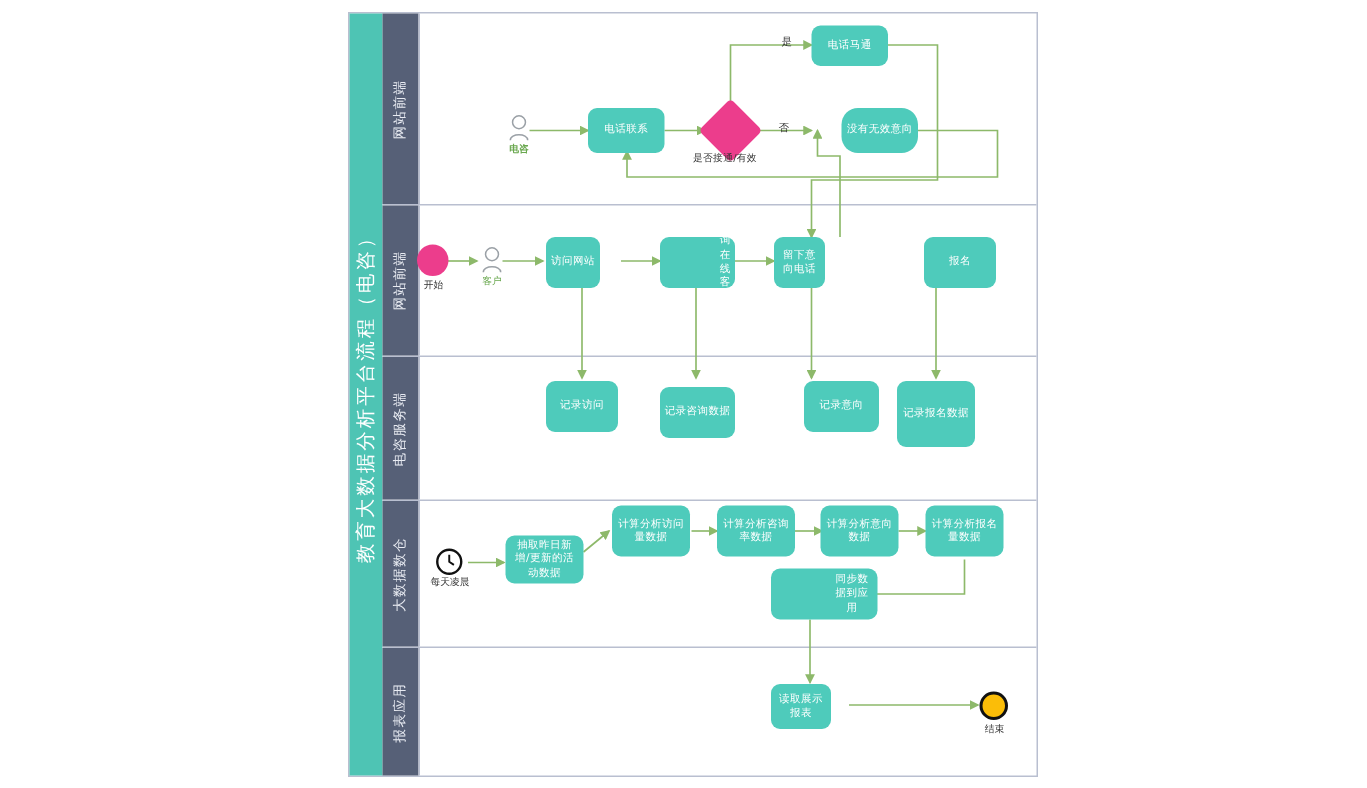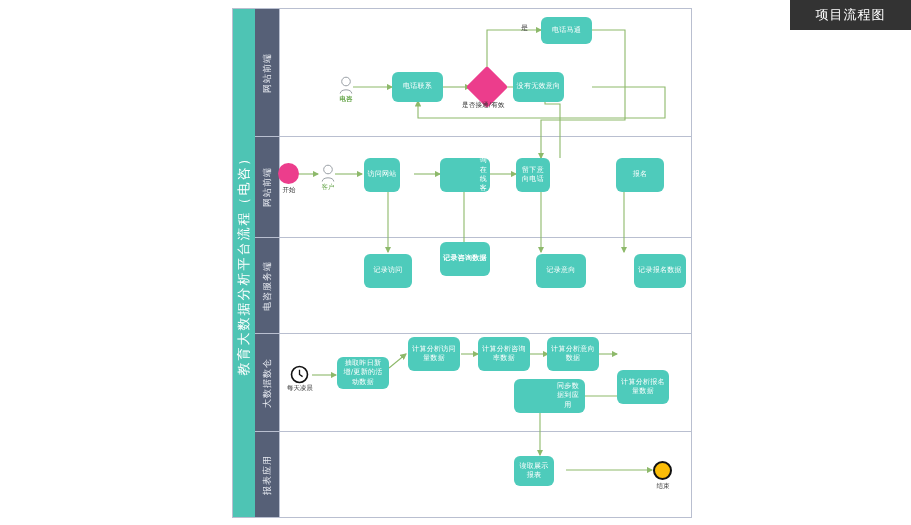--- a/index.html
+++ b/index.html
@@ -187,21 +187,20 @@
     position: absolute;
     width: 19px;
     height: 19px;
   }
 </style>
 </head>
 <body>
 
 <div id="stage">
 
-  <div id="badge">项目流程图</div>
 
   <div id="pool">
 
     <div id="pool-title">
       <span class="vtext">教育大数据分析平台流程（电咨）</span>
     </div>
 
     <div id="lanes">
 
       <div class="lane" style="top:0px;height:128px;">
@@ -294,55 +293,55 @@
 
   <div class="task" style="left:392px;top:72px;width:51px;height:30px;">电话联系</div>
 
   <div class="gateway" style="left:472px;top:72px;"></div>
   <div class="gw-label" style="left:462px;top:101px;">是否接通/有效</div>
 
   <div class="edge-label" style="left:521px;top:23px;">是</div>
   <div class="edge-label" style="left:519px;top:80px;">否</div>
 
   <div class="task" style="left:541px;top:17px;width:51px;height:27px;">电话马通</div>
-  <div class="task" style="left:513px;top:72px;width:51px;height:30px;">没有无效意向</div>
+  <div class="task" style="left:561px;top:72px;width:51px;height:30px;border-radius:11px;">没有无效意向</div>
 
   <div class="start-ev" style="left:278px;top:163px;"></div>
   <div class="node-caption" style="left:273px;top:186px;width:32px;">开始</div>
 
   <div class="actor" style="left:320px;top:164px;">
     <svg width="16" height="22" viewBox="0 0 16 22">
       <circle cx="8" cy="5.5" r="4.3" fill="none" stroke="#9aa0a6" stroke-width="1"></circle>
       <path d="M2.2,17.5 C2.2,12.6 13.8,12.6 13.8,17.5" fill="none" stroke="#9aa0a6" stroke-width="1"></path>
     </svg>
   </div>
   <div class="node-caption green" style="left:316px;top:184px;width:24px;line-height:1.15;">客户</div>
 
   <div class="task" style="left:364px;top:158px;width:36px;height:34px;">访问网站</div>
   <div class="task" style="left:440px;top:158px;width:50px;height:34px;padding-left:40px;">咨询在线客服</div>
   <div class="task" style="left:516px;top:158px;width:34px;height:34px;">留下意向电话</div>
   <div class="task" style="left:600px;top:158px;width:48px;height:34px;margin-left:16px;">报名</div>
 
   <div class="task" style="left:364px;top:254px;width:48px;height:34px;">记录访问</div>
-  <div class="task" style="left:440px;top:242px;width:50px;height:34px;font-weight:bold;">记录咨询数据</div>
+  <div class="task" style="left:440px;top:258px;width:50px;height:34px;">记录咨询数据</div>
   <div class="task" style="left:516px;top:254px;width:50px;height:34px;margin-left:20px;">记录意向</div>
-  <div class="task" style="left:598px;top:254px;width:52px;height:34px;margin-left:36px;">记录报名数据</div>
+  <div class="task" style="left:598px;top:254px;width:52px;height:44px;">记录报名数据</div>
 
   <div class="timer" style="left:290px;top:365px;">
     <svg width="19" height="19" viewBox="0 0 19 19">
       <circle cx="9.5" cy="9.5" r="8" fill="#ffffff" stroke="#111111" stroke-width="1.6"></circle>
       <path d="M9.5,4.8 L9.5,9.5 L12.6,11.6" fill="none" stroke="#111111" stroke-width="1.3"></path>
     </svg>
   </div>
   <div class="node-caption" style="left:282px;top:384px;width:36px;">每天凌晨</div>
 
   <div class="task" style="left:337px;top:357px;width:52px;height:32px;">抽取昨日新增/更新的活动数据</div>
   <div class="task" style="left:408px;top:337px;width:52px;height:34px;">计算分析访问量数据</div>
   <div class="task" style="left:478px;top:337px;width:52px;height:34px;">计算分析咨询率数据</div>
   <div class="task" style="left:547px;top:337px;width:52px;height:34px;">计算分析意向数据</div>
-  <div class="task" style="left:617px;top:337px;width:52px;height:34px;margin-top:33px;">计算分析报名量数据</div>
+  <div class="task" style="left:617px;top:337px;width:52px;height:34px;">计算分析报名量数据</div>
   <div class="task" style="left:514px;top:379px;width:71px;height:34px;padding-left:40px;">同步数据到应用</div>
 
   <div class="task" style="left:514px;top:456px;width:40px;height:30px;">读取展示报表</div>
   <div class="end-ev" style="left:653px;top:461px;"></div>
   <div class="node-caption" style="left:645px;top:482px;width:36px;">结束</div>
 
 </div>
 
 </body></html>

